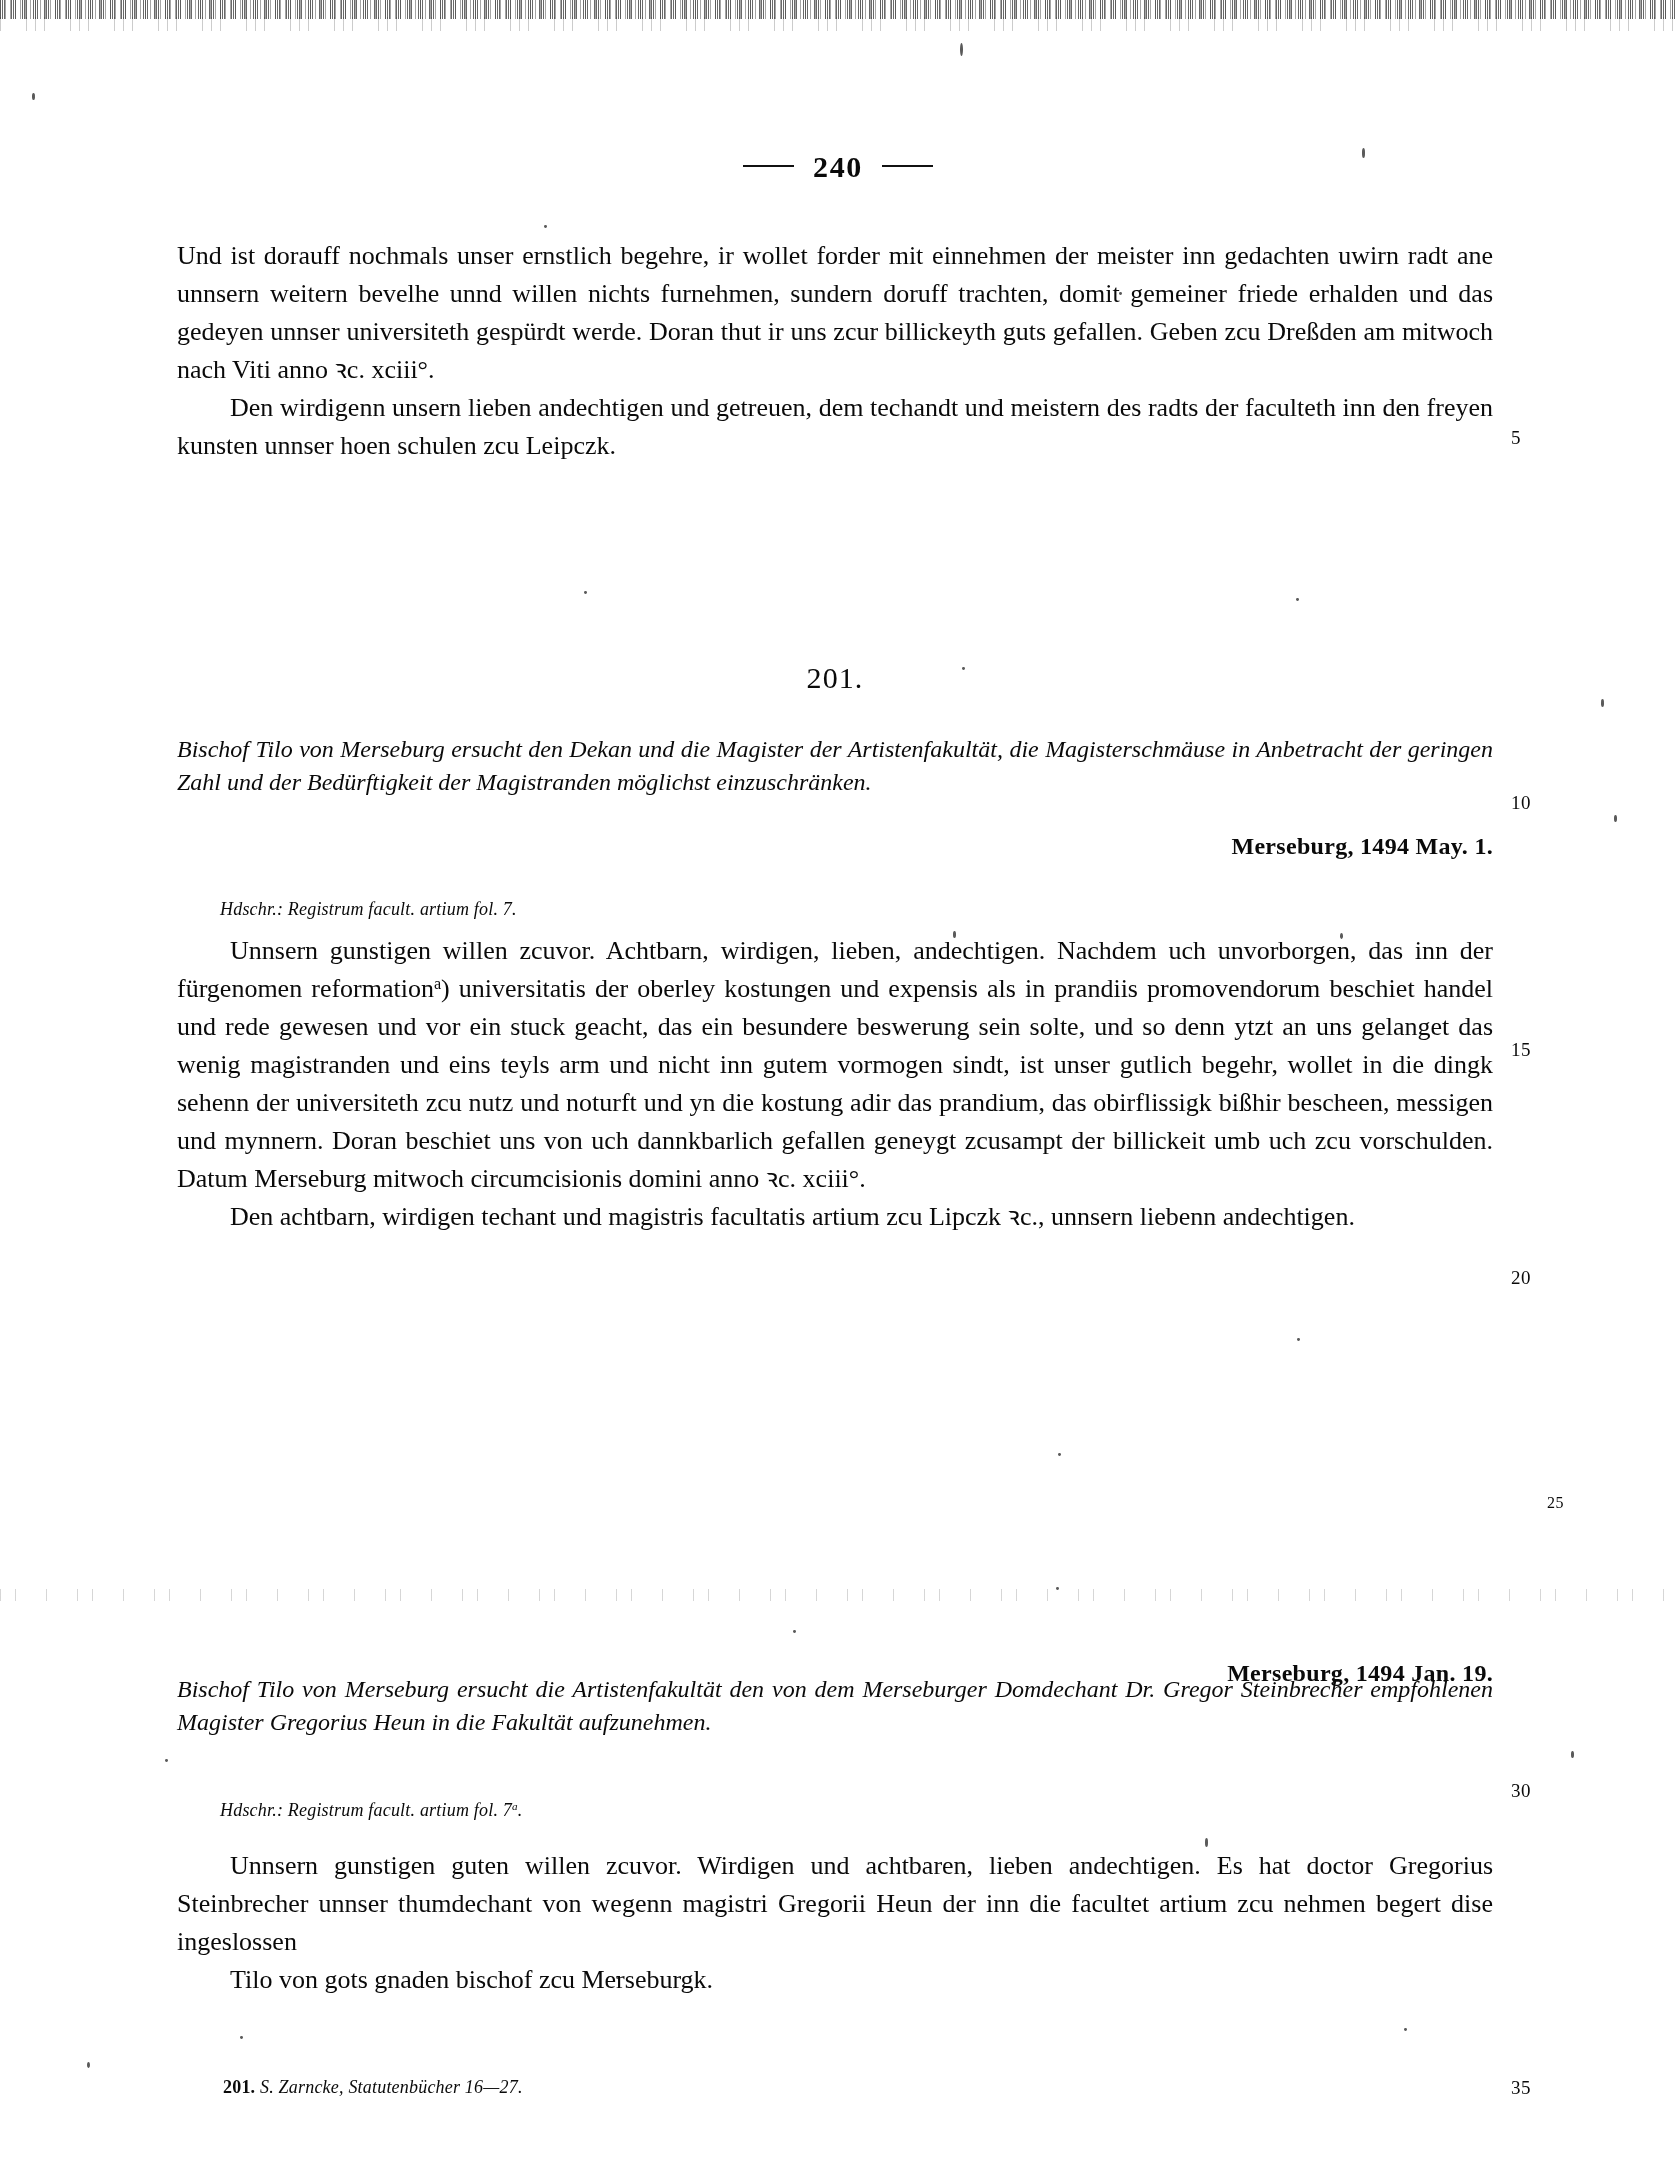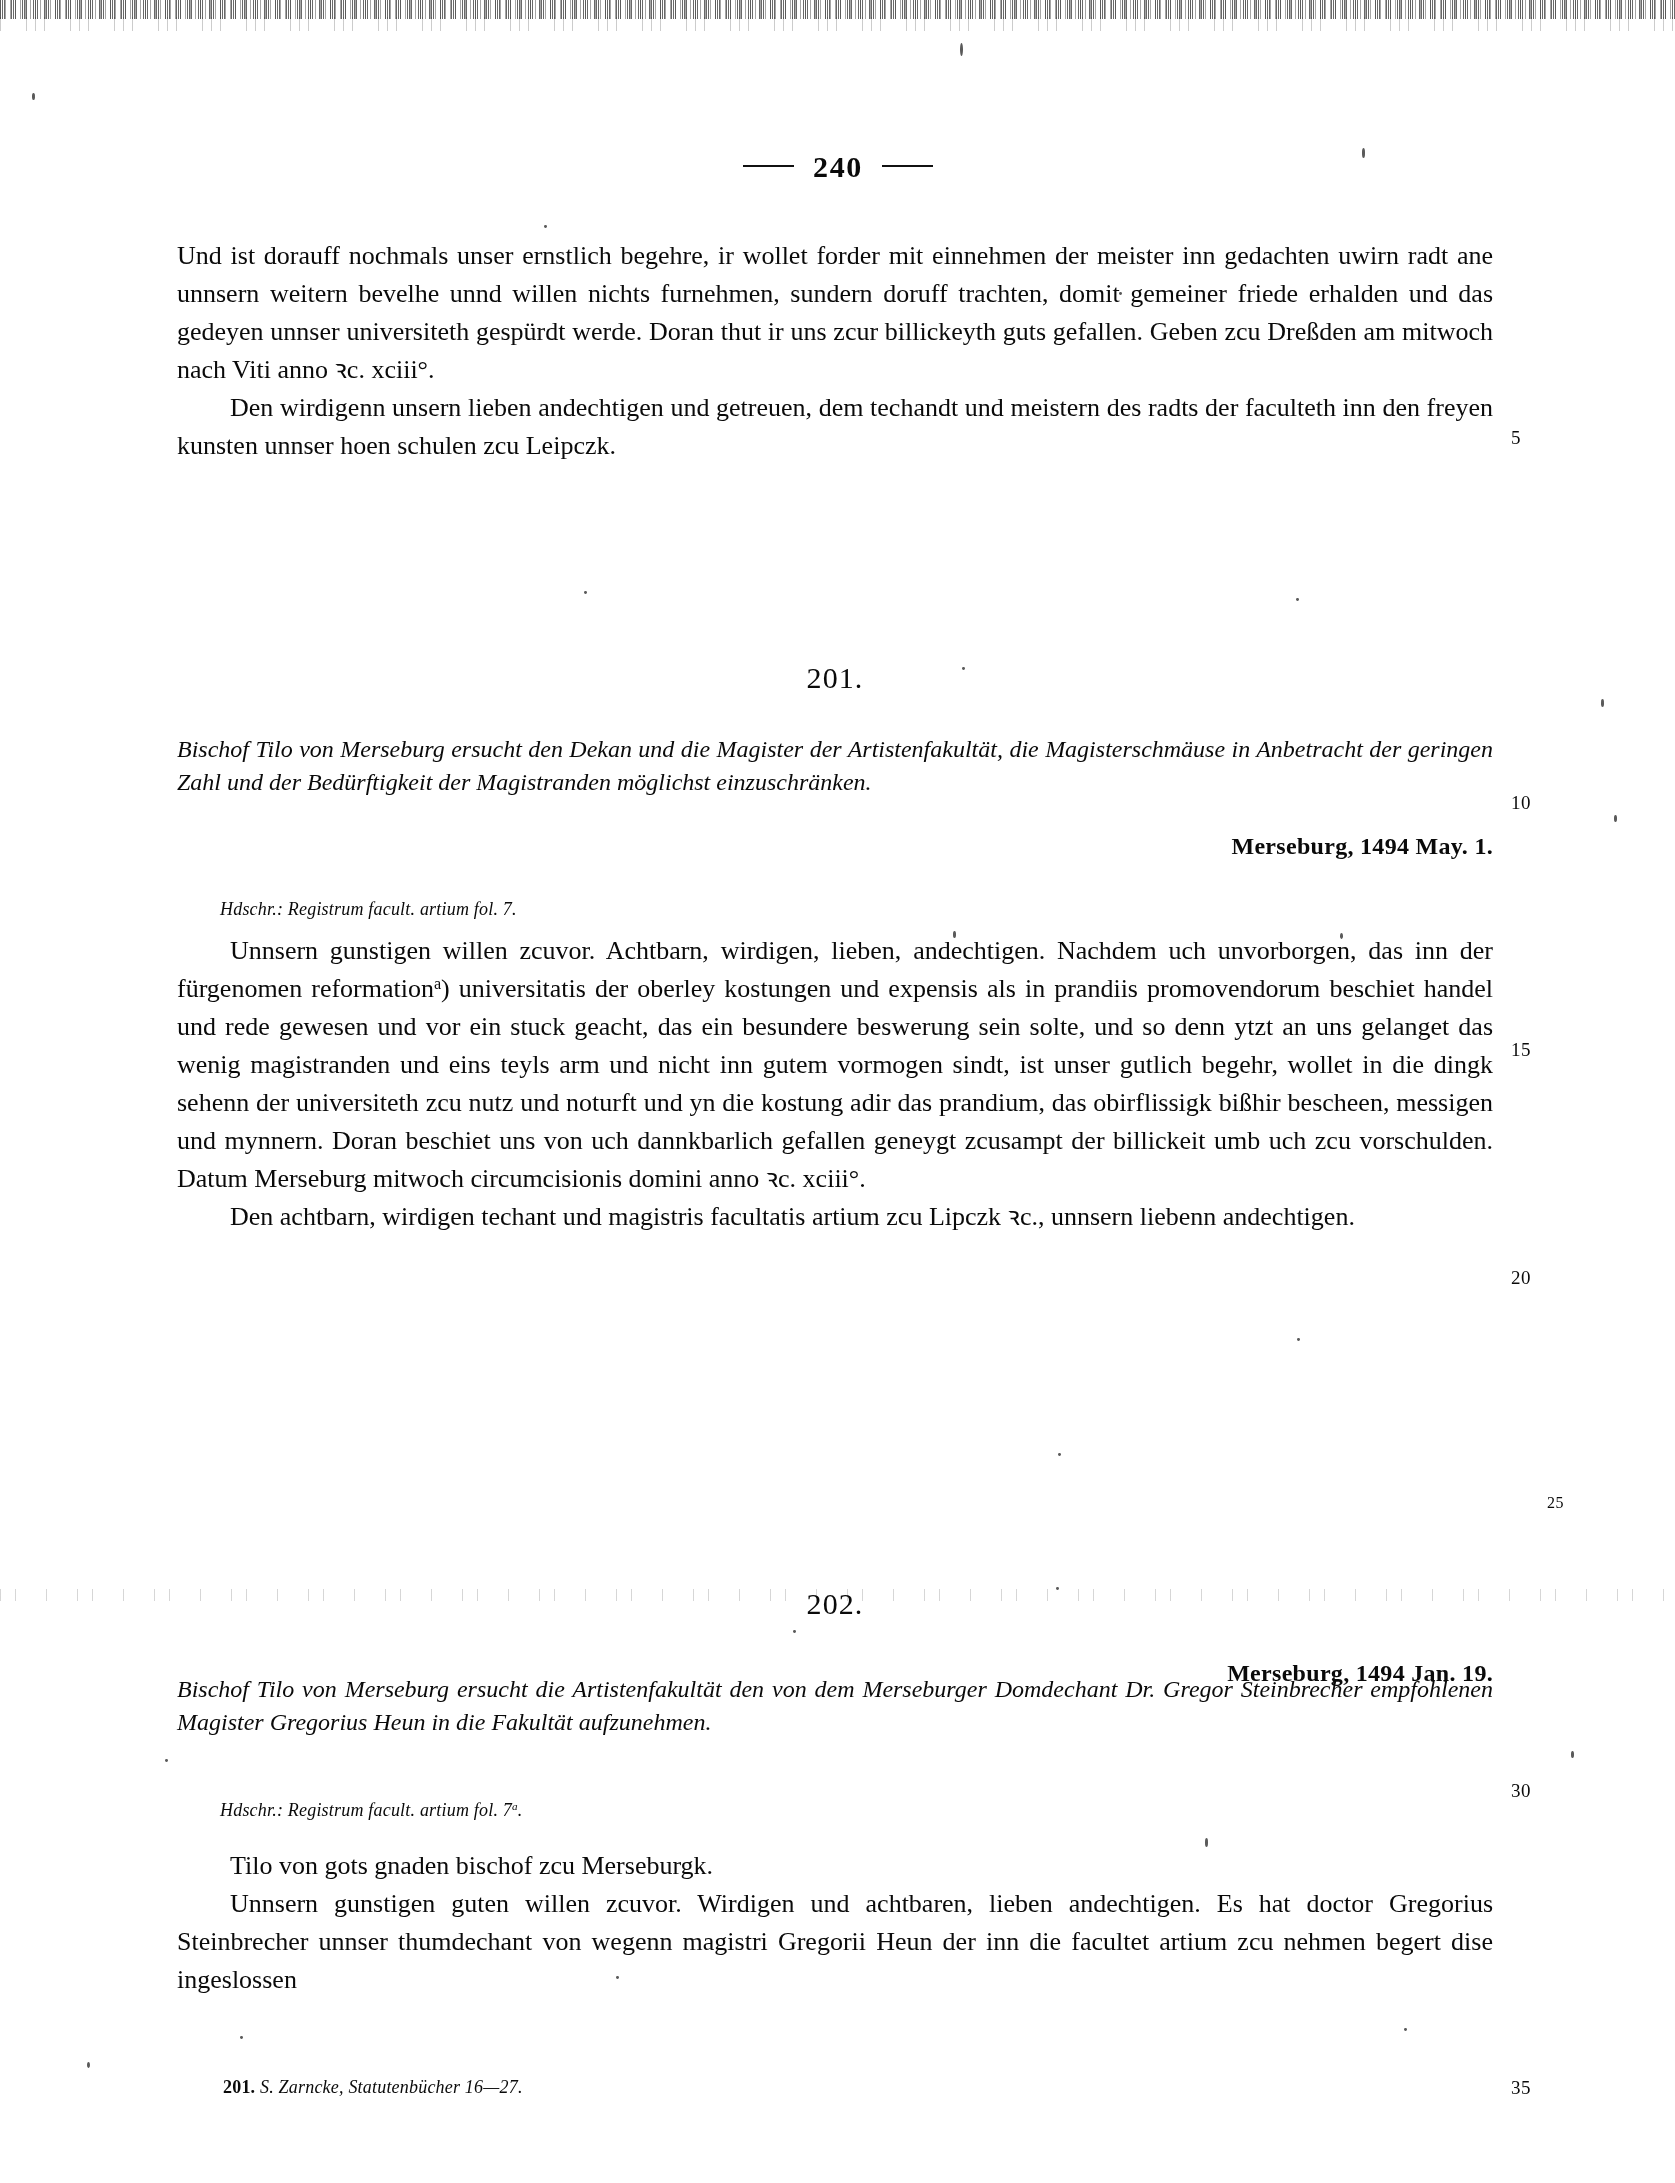--- a/index.html
+++ b/index.html
@@ -229,33 +229,32 @@
 
   <div class="col dateline" style="top:833px;">Merseburg, 1494 May. 1.</div>
 
   <div class="col hdschr" style="top:885px;margin-top:14px;">Hdschr.: Registrum facult. artium fol. 7.</div>
 
   <div class="col body-text" style="top:932px;">
     <p class="indent"><span>Unnsern gunstigen willen zcuvor.  Achtbarn, wirdigen, lieben, andechtigen.  Nachdem uch unvorborgen, das inn der fürgenomen reformation</span><sup class="fn">a</sup><span>) universitatis der oberley kostungen und expensis als in prandiis promovendorum beschiet handel und rede gewesen und vor ein stuck geacht, das ein besundere beswerung sein solte, und so denn ytzt an uns gelanget das wenig magistranden und eins teyls arm und nicht inn gutem vormogen sindt, ist unser gutlich begehr, wollet in die dingk sehenn der universiteth zcu nutz und noturft und yn die kostung adir das prandium, das obirflissigk bißhir bescheen, messigen und mynnern.  Doran beschiet uns von uch dannkbarlich gefallen geneygt zcusampt der billickeit umb uch zcu vorschulden.  Datum Merseburg mitwoch circumcisionis domini anno ꝛc. xciii°.</span></p>
     <p class="indent">Den achtbarn, wirdigen techant und magistris facultatis artium zcu Lipczk ꝛc., unnsern liebenn andechtigen.</p>
   </div>
 
-  <div class="col section-number" style="top:1587px;">202.</div>
 
   <div class="col regest" style="top:1657px;margin-top:16px;">
     <p>Bischof Tilo von Merseburg ersucht die Artistenfakultät den von dem Merseburger Domdechant Dr. Gregor Steinbrecher empfohlenen Magister Gregorius Heun in die Fakultät aufzunehmen.</p>
   </div>
 
   <div class="col dateline" style="top:1660px;">Merseburg, 1494 Jan. 19.</div>
 
   <div class="col hdschr" style="top:1800px;"><span>Hdschr.: Registrum facult. artium fol. 7</span><sup class="fn">a</sup><span>.</span></div>
 
   <div class="col body-text" style="top:1847px;">
+    <p class="indent">Unnsern gunstigen guten willen zcuvor.  Wirdigen und achtbaren, lieben andechtigen.  Es hat doctor Gregorius Steinbrecher unnser thumdechant von wegenn magistri Gregorii Heun der inn die facultet artium zcu nehmen begert dise ingeslossen</p>
     <p class="indent">Tilo von gots gnaden bischof zcu Merseburgk.</p>
-    <p class="indent">Unnsern gunstigen guten willen zcuvor.  Wirdigen und achtbaren, lieben andechtigen.  Es hat doctor Gregorius Steinbrecher unnser thumdechant von wegenn magistri Gregorii Heun der inn die facultet artium zcu nehmen begert dise ingeslossen</p>
   </div>
 
   <div id="footnote-rule-area">
     <div class="footnote"><b>201.</b> <span>S. Zarncke, Statutenbücher 16—27.</span></div>
   </div>
   <div id="sheet-sig">35</div>
 
 </div>
 
 

